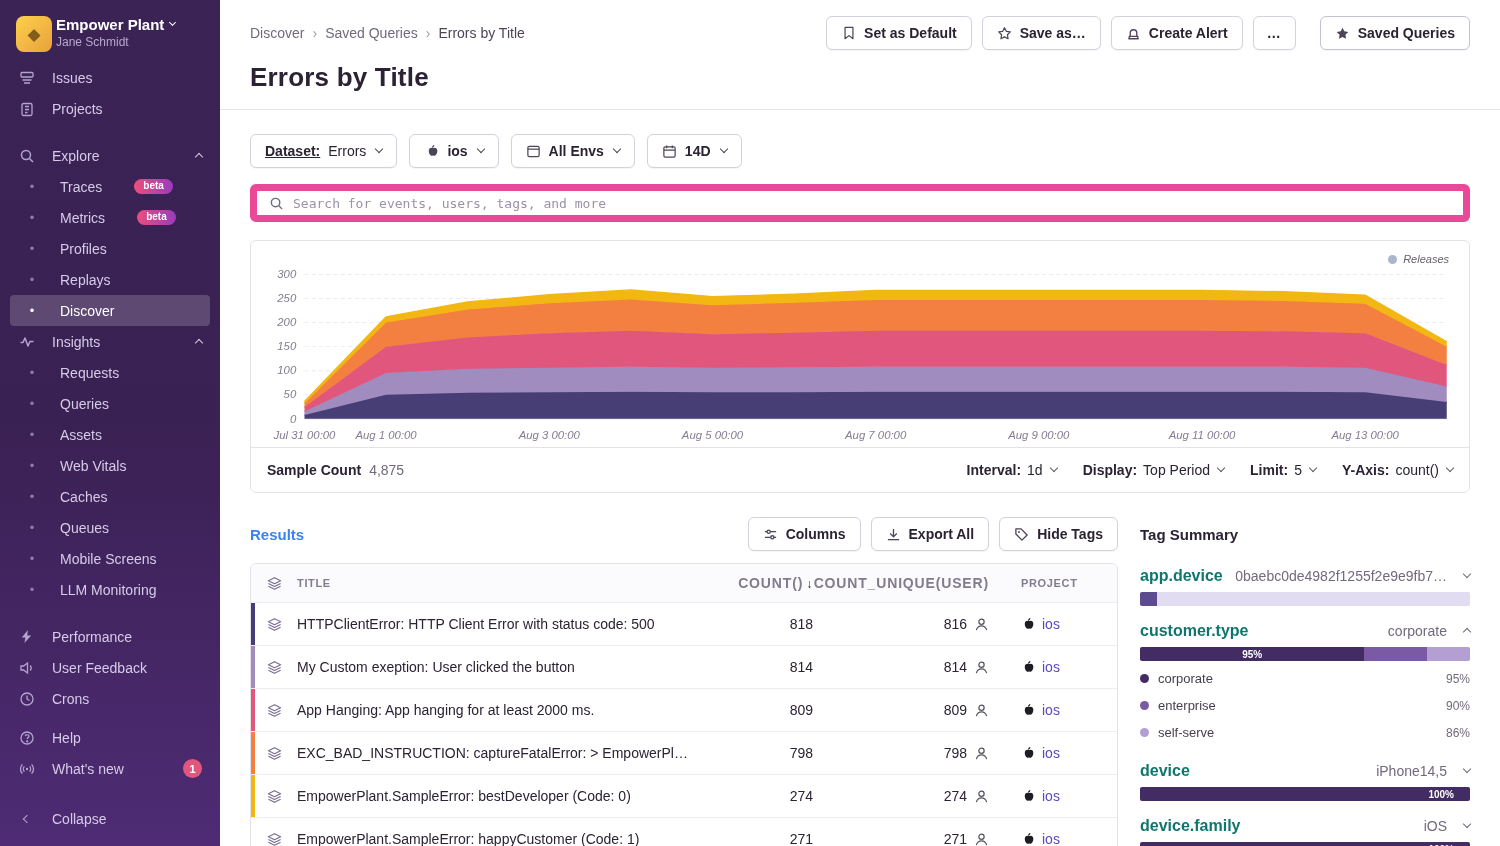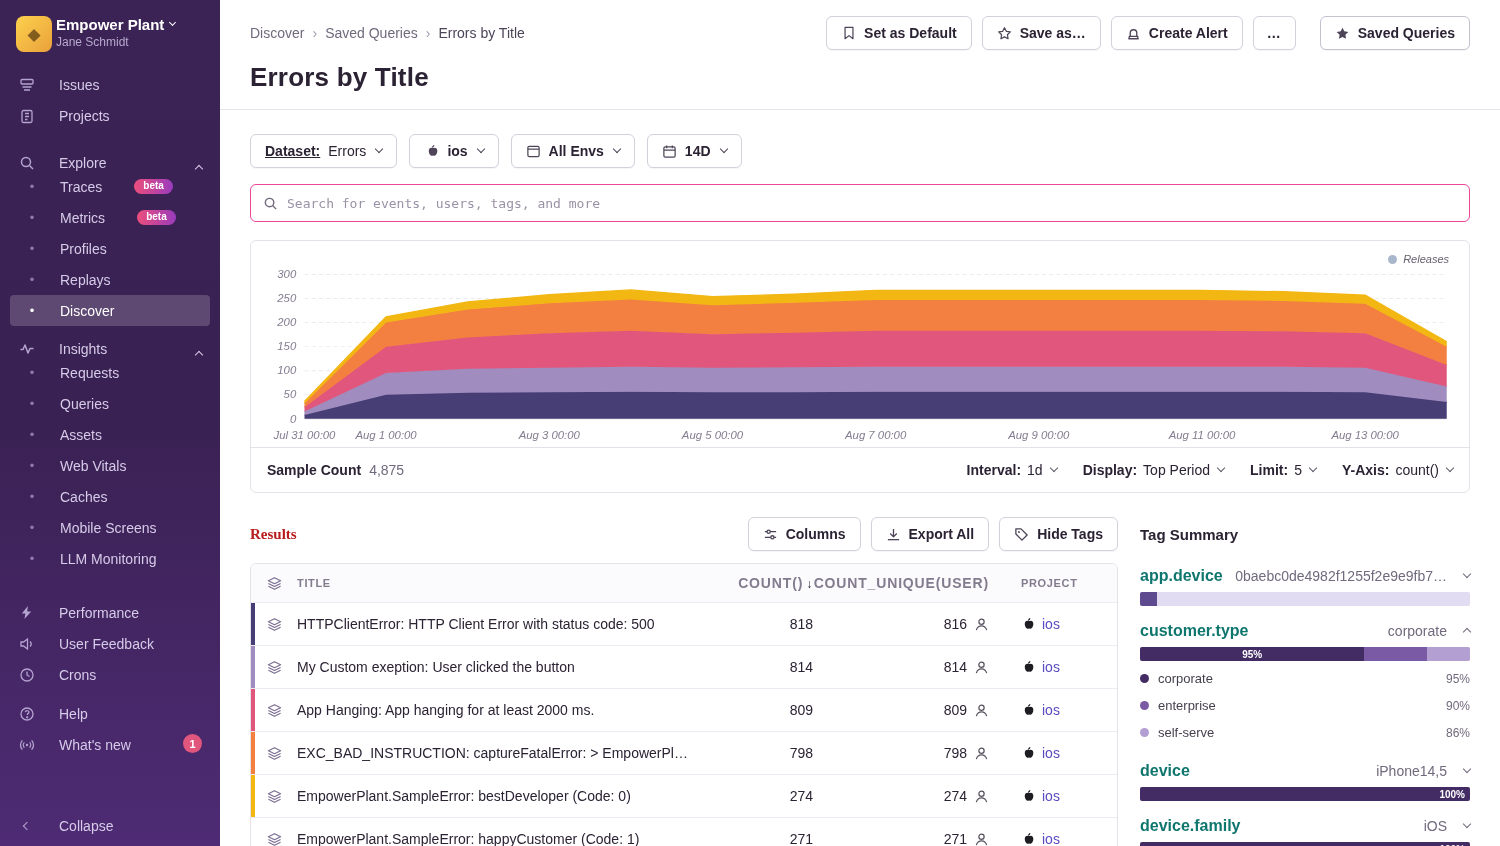--- a/index.html
+++ b/index.html
@@ -7,21 +7,21 @@
   body { font-family:"Liberation Sans", sans-serif; font-size:14px; color:#2b2233; background:#fff; display:flex; }
   :root { --accent:#584ac0; --notif:#e1567c; }
 
   
   .sidebar { width:220px; min-width:220px; height:100%; background:linear-gradient(180deg,#3b2356 0%,#3a2153 50%,#4e2b74 100%); color:#d6cbe8; display:flex; flex-direction:column; padding:14px 10px 12px 10px; }
   .org { display:flex; gap:4px; align-items:flex-start; padding:2px 6px 10px 6px; cursor:pointer; }
   .org-logo { width:36px; height:36px; border-radius:8px; background:linear-gradient(135deg,#fdd14d,#e9a13b); display:flex; align-items:center; justify-content:center; flex-shrink:0; }
   .org-logo::before { content:"◆"; color:rgba(70,45,10,.65); font-size:17px; }
   .org-name-row { display:flex; align-items:center; gap:6px; color:#fff; font-weight:700; font-size:15px; white-space:nowrap; }
   .org-user { font-size:12px; color:#b7a9cd; margin-top:2px; }
-  .nav-item { display:flex; align-items:flex-end; gap:24px; height:31px; padding:0 8px; border-radius:4px; font-size:14px; color:#d6cbe8; cursor:pointer; white-space:nowrap; }
+  .nav-item { display:flex; align-items:center; gap:17px; height:31px; padding:0 8px; border-radius:4px; font-size:14px; color:#d6cbe8; cursor:pointer; white-space:nowrap; }
   .nav-item .nicon { width:17px; height:17px; color:#b4a4cf; display:flex; align-items:center; justify-content:center; flex-shrink:0; }
   .nav-item .chev-right { margin-left:auto; }
   .sub-item { display:flex; align-items:center; gap:22px; height:31px; padding:0 8px 0 16px; border-radius:4px; font-size:14px; color:#d6cbe8; cursor:pointer; }
   .bullet { width:12px; text-align:center; color:#8d7bab; font-size:13px; flex-shrink:0; }
   .bullet::before { content:"•"; }
   .sub-item.active { background:rgba(255,255,255,.18); color:#fff; }
   .sub-item.active .bullet { color:#fff; }
   .gap { height:16px; }
   .gap-s { height:8px; }
   .beta-pill { margin-left:10px; font-size:10px; font-weight:700; color:#fff; background:linear-gradient(90deg,#ec4e7c,#9a3bbd); border-radius:10px; padding:2px 9px 3px; line-height:1; }
@@ -47,21 +47,21 @@
   .btn { display:inline-flex; align-items:center; gap:8px; height:34px; padding:0 14px; background:#fff; border:1px solid #d5d0dc; border-radius:6px; font-family:inherit; font-size:14px; font-weight:600; color:#2b2233; cursor:pointer; box-shadow:0 1px 1px rgba(43,34,51,.04); white-space:nowrap; }
   .btn .bicon { width:15px; height:15px; display:flex; align-items:center; justify-content:center; color:#4d4458; flex-shrink:0; }
   .btn-more { padding:0 13px; font-weight:700; letter-spacing:1px; }
   .btn-saved { margin-left:14px; border-color:#c6c0cf; }
   .btn .lbl-bold { font-weight:700;text-decoration:underline; }
   .btn .lbl-reg { font-weight:400; }
   .btn .chev { color:#4d4458; margin-left:2px; }
 
   .content { flex:1; padding:24px 30px 0 30px; overflow:hidden; }
   .filter-row { display:flex; gap:12px; }
-  .search-bar { margin-top:16px; height:38px; border:1px solid #ec4899; border-radius:6px; display:flex; align-items:center; gap:9px; padding:0 12px; }
+  .search-bar { margin-top:16px; height:38px; border:7px solid #ec4899; border-radius:6px; display:flex; align-items:center; gap:9px; padding:0 12px; }
   .search-bar .sicon { color:#71697d; width:15px; height:15px; }
   .search-bar input { flex:1; border:none; outline:none; font-family:"DejaVu Sans Mono", monospace; font-size:13px; color:#2b2233; background:transparent; }
   .search-bar input::placeholder { color:#9a92a6; }
 
   
   .panel { border:1px solid #e4e1e8; border-radius:6px; background:#fff; }
   .chart-panel { margin-top:18px; }
   .chart-area { padding:10px 14px 2px 6px;font-style:italic; }
   .legend-row { display:flex; justify-content:flex-end; align-items:center; gap:6px; font-size:11px; color:#66606e; padding-right:6px; height:16px; }
   .legend-dot { width:9px; height:9px; border-radius:50%; background:#a9b7cc; }
@@ -74,21 +74,21 @@
   .chart-controls { display:flex; gap:26px; }
   .cctrl { display:flex; align-items:center; gap:6px; cursor:pointer;justify-content:space-between; }
   .cctrl .c-label { font-weight:700; }
   .cctrl .chev { color:#5f5869; margin-left:2px; }
 
   
   .lower { display:flex; gap:22px; margin-top:24px; align-items:flex-start; }
   .lower-left { flex:1; min-width:0; }
   .lower-right { width:330px; flex-shrink:0; }
   .results-bar { display:flex; justify-content:space-between; align-items:center; margin-bottom:12px; }
-  .results-heading { font-size:15px; font-weight:700; color:#b91c1c;font-family:Liberation Serif, serif; }
+  .results-heading { font-size:15px; font-weight:700; color:#3b82f6; }
   .results-actions { display:flex; gap:10px; }
 
   .table-panel { border:1px solid #e4e1e8; border-radius:6px; overflow:hidden; }
   .trow { display:grid; grid-template-columns:46px 1fr 110px 180px 120px; align-items:center; height:43px; border-top:1px solid #eeebf2; position:relative; background:#fff; }
   .trow.thead { height:38px; background:#fbfafc; border-top:none; }
   .th { font-size:11px; font-weight:700; letter-spacing:.06em; color:#837b8e; text-transform:uppercase; }
   .cell-icon { display:flex; justify-content:center; color:#7c6f93; }
   .cell-title { padding-right:16px; white-space:nowrap; overflow:hidden; text-overflow:ellipsis; font-size:14px; }
   .cell-count { text-align:right; padding-right:4px; font-size:14px; }
   .cell-cuser { display:flex; justify-content:flex-end; align-items:center; gap:7px; padding-right:8px; font-size:14px; }
@@ -103,21 +103,21 @@
   .tag-heading { font-size:15px; font-weight:700; color:#2b2233; height:34px; display:flex; align-items:center; }
   .tag-block { margin-top:16px; }
   .tag-block:first-of-type { margin-top:12px; }
   .tag-head { display:flex; justify-content:space-between; align-items:baseline; cursor:pointer; margin-bottom:7px; gap:10px; }
   .tag-key { font-weight:700; font-size:16px; color:#0f766e; white-space:nowrap; }
   .tag-val { display:flex; align-items:center; gap:17px; color:#71697d; font-size:14px; min-width:0; }
   .tag-val .val-text { white-space:nowrap; overflow:hidden; text-overflow:ellipsis; max-width:230px; }
   .tag-val .chev { color:#71697d; flex-shrink:0; }
   .tag-bar { display:flex; height:14px; border-radius:2px; overflow:hidden; background:#efedf4; cursor:pointer; }
   .tag-seg { height:100%; display:flex; align-items:center; justify-content:center; font-size:10px; font-weight:700; color:#fff; }
-  .tag-seg.right { justify-content:flex-end; padding-right:5px; }
+  .tag-seg.right { justify-content:flex-end; padding-right:16px; }
   .tag-legend { margin-top:4px; }
   .tag-legend-row { display:flex; align-items:center; gap:9px; padding:6px 0; font-size:13px; }
   .tl-dot { width:9px; height:9px; border-radius:50%; flex-shrink:0; }
   .tl-label { flex:1; color:#453f4d; }
   .tl-pct { color:#71697d; font-size:12px; }
 </style>
 </head>
 <body>
 
 <aside class="sidebar">
@@ -207,20 +207,24 @@
       <span class="bullet"></span>
       <span>Assets</span>
     </div>
   <div class="sub-item">
       <span class="bullet"></span>
       <span>Web Vitals</span>
     </div>
   <div class="sub-item">
       <span class="bullet"></span>
       <span>Caches</span>
+    </div>
+  <div class="sub-item">
+      <span class="bullet"></span>
+      <span>Queues</span>
     </div>
   <div class="sub-item">
       <span class="bullet"></span>
       <span>Mobile Screens</span>
     </div>
   <div class="sub-item">
       <span class="bullet"></span>
       <span>LLM Monitoring</span>
     </div>
 

